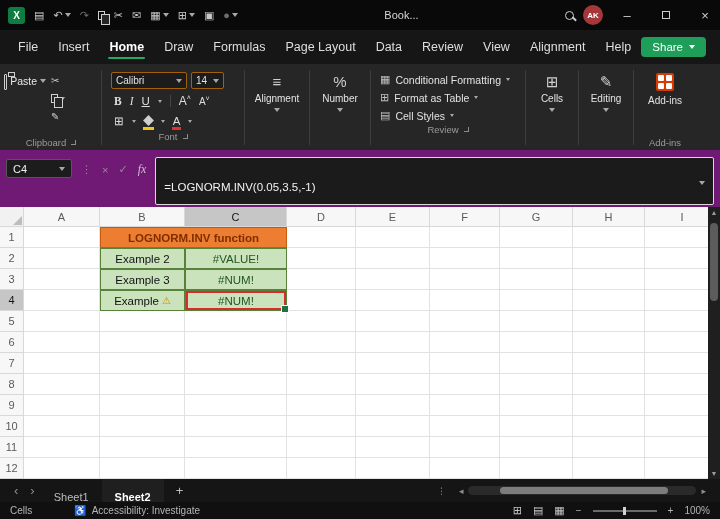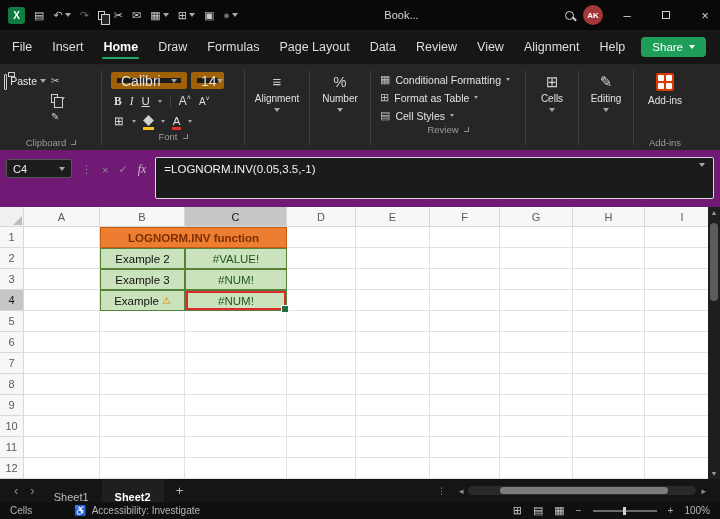--- a/index.html
+++ b/index.html
@@ -15,21 +15,21 @@
   .chev{display:inline-block;width:0;height:0;border-left:3px solid transparent;border-right:3px solid transparent;border-top:4px solid #a8a8a8}
   #doc-title{font-size:11px;color:#d6d6d6;white-space:nowrap}
   .searchicon{position:relative;width:9px;height:9px;border:1.5px solid #cfcfcf;border-radius:50%;display:inline-block}
   .searchicon::after{content:'';position:absolute;width:5px;height:1.5px;background:#cfcfcf;transform:rotate(45deg);right:-4px;bottom:-1px}
   .avatar{width:20px;height:20px;border-radius:50%;background:#a4373a;color:#fff;font-size:8px;font-weight:bold;display:flex;align-items:center;justify-content:center;flex:none}
   .winbtn{width:30px;height:30px;display:flex;align-items:center;justify-content:center;font-size:13px;color:#cfcfcf;flex:none}
   .maxbox{width:8px;height:8px;border:1px solid #cfcfcf;display:inline-block}
   .spacer{flex:1}
 
   
-  #menubar{top:30px;height:34px;background:#161616;font-size:12.5px;color:#dedede;padding-left:2px}
+  #menubar{top:30px;height:34px;background:#161616;font-size:12.5px;color:#dedede;padding-left:8px}
   .menu-item{padding:0 10px;height:100%;display:flex;align-items:center;position:relative;cursor:default;white-space:nowrap}
   .menu-item.active{color:#fff;font-weight:bold}
   .menu-item.active::after{content:'';position:absolute;left:9px;right:9px;bottom:5px;height:2.5px;background:#23a867;border-radius:2px}
   #share-btn{margin-left:auto;margin-right:14px;background:#1e9e58;color:#fff;display:flex;align-items:center;gap:6px;padding:4px 11px;border-radius:4px;font-size:11.5px}
   #share-btn .chev{border-top-color:#fff}
 
   
   #ribbon{top:64px;height:86px;background:#262626;align-items:stretch;padding:3px 4px 0 4px}
   .rgroup{display:flex;flex-direction:column}
   .rgcontent{flex:1;display:flex;align-items:flex-start}
@@ -38,21 +38,21 @@
   .rdiv{width:1px;background:#3d3d3d;margin:3px 3px 5px 3px}
   .paste{width:42px;display:flex;flex-direction:row;align-items:center;gap:3px;padding-top:5px;font-size:10.5px;color:#e8e8e8}
   .clipicon{width:13px;height:16px;border:1px solid #cfcfcf;border-radius:1px;position:relative;margin-top:2px}
   .clipicon::before{content:'';position:absolute;top:-3px;left:3px;width:5px;height:3px;background:#262626;border:1px solid #cfcfcf}
   .minicol{display:flex;flex-direction:column;gap:5px;padding:7px 0 0 5px;font-size:10px}
   .mini{display:flex;align-items:center;gap:3px;color:#cfcfcf;height:13px}
   .dup{position:relative;width:7px;height:9px;border:1px solid #cfcfcf;display:inline-block}
   .dup::after{content:'';position:absolute;left:2px;top:2px;width:7px;height:9px;border:1px solid #cfcfcf;background:#262626}
   .fontgrp{display:flex;flex-direction:column;gap:4px;padding:5px 6px 0 6px}
   .selrow{display:flex;gap:4px}
-  .selectbox{height:17px;background:#1c1c1c;border:6px solid #a16207;border-radius:2px;display:flex;align-items:center;justify-content:space-between;padding:0 4px;font-size:14px;color:#e2e2e2}
+  .selectbox{height:17px;background:#1c1c1c;border:1px solid #a16207;border-radius:2px;display:flex;align-items:center;justify-content:space-between;padding:0 4px;font-size:10px;color:#e2e2e2}
   .sel1{width:76px}.sel2{width:33px}
   .fmtrow{display:flex;align-items:center;gap:8px;font-size:11.5px;padding-left:3px;color:#dedede;height:16px}
   .bold{font-weight:bold;font-family:"Liberation Serif",serif}
   .italic{font-style:italic;font-family:"Liberation Serif",serif}
   .und{text-decoration:underline}
   .vline{width:1px;height:12px;background:#444}
   .acolor{position:relative;line-height:11px;display:inline-block}
   .acolor::after{content:'';position:absolute;left:-1px;right:-1px;bottom:-3px;height:3px;background:#e03131}
   .afill::after{background:#f2c51d}
   .diamond{width:9px;height:9px;background:#cfcfcf;transform:rotate(45deg) scale(.85);display:inline-block}
@@ -64,21 +64,21 @@
   .sicon{font-size:11px;color:#bfbfbf}
   .addinsbtn{display:flex;flex-direction:column;align-items:center;gap:4px;padding-top:6px;flex:1;font-size:10px;color:#e3e3e3}
   .addintile{width:18px;height:18px;background:#d83b01;border-radius:2px;display:grid;grid-template-columns:6px 6px;grid-template-rows:6px 6px;gap:2px;padding:2px}
   .addintile i{background:#fff;border-radius:1px}
 
   
   #formulabar{top:150px;height:57px;background:#701a75;padding:0 6px;align-items:flex-start}
   .namebox{margin-top:9px;width:66px;height:19px;background:#1c1c1c;border:1px solid #565656;border-radius:2px;display:flex;align-items:center;justify-content:space-between;padding:0 6px;font-size:11px;color:#f0f0f0}
   .fbicons{display:flex;align-items:center;gap:10px;margin:12px 9px 0 9px;color:#8f8f8f;font-size:11px}
   .fx{font-style:italic;font-family:"Liberation Serif",serif;color:#c4c4c4;font-size:12px}
-  .formulabox{flex:1;height:42px;margin-top:7px;border:1.5px solid #d9d9d9;border-radius:2px;background:#1b1b1b;display:flex;align-items:flex-start;justify-content:space-between;padding:5px 8px;font-size:11.5px;color:#f2f2f2}
+  .formulabox{flex:1;height:42px;margin-top:7px;border:1.5px solid #d9d9d9;border-radius:2px;background:#1b1b1b;display:flex;align-items:flex-start;justify-content:space-between;padding:23px 8px;font-size:11.5px;color:#f2f2f2}
 
   
   #gridwrap{position:absolute;top:207px;left:0;width:720px;height:272px;background:#fff;overflow:hidden}
   #grid{display:grid;grid-template-rows:20px repeat(12,21px);font-size:11.5px;color:#111}
   .gh{background:#f7f7f7;border-right:1px solid #d8d8d8;border-bottom:1px solid #d8d8d8;color:#5a5a5a;display:flex;align-items:center;justify-content:center;font-size:11px}
   .gh.selhdr{background:#c6c6c6;color:#161616}
   .corner{position:relative;background:#f1f1f1}
   .tri{position:absolute;right:1px;bottom:1px;width:0;height:0;border-left:9px solid transparent;border-bottom:9px solid #bdbdbd}
   .cell{border-right:1px solid #e2e2e2;border-bottom:1px solid #e2e2e2;display:flex;align-items:center;justify-content:center;gap:3px;position:relative;background:#fff;overflow:visible}
   .cell.title{background:#ED7D31;border:1px solid #c55a11;color:#7d2f00;font-weight:bold}

